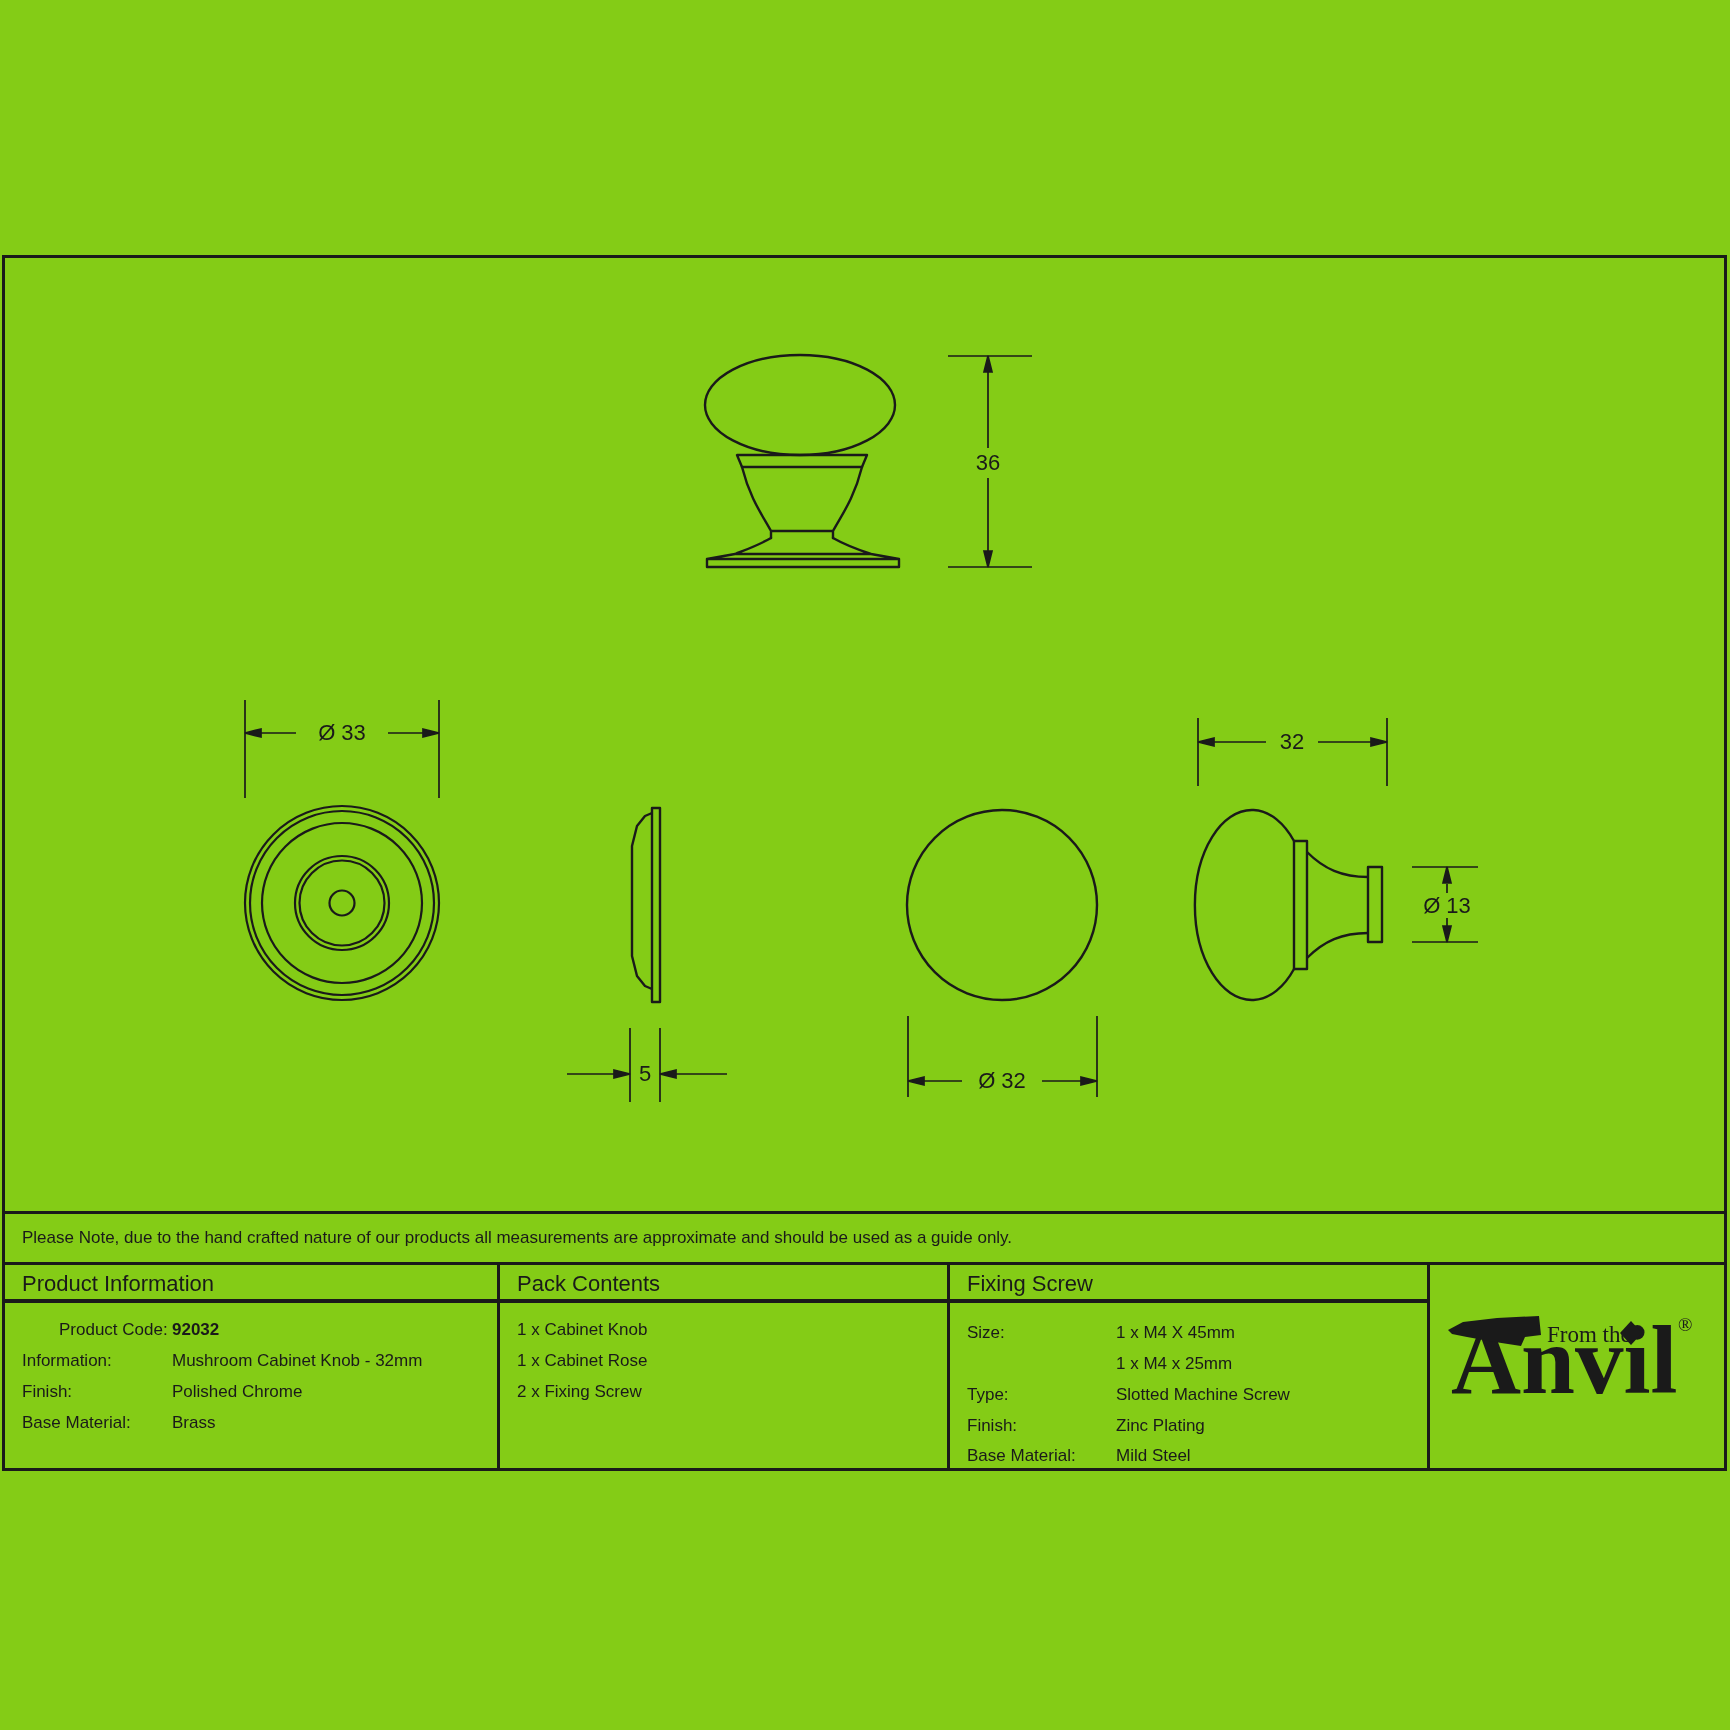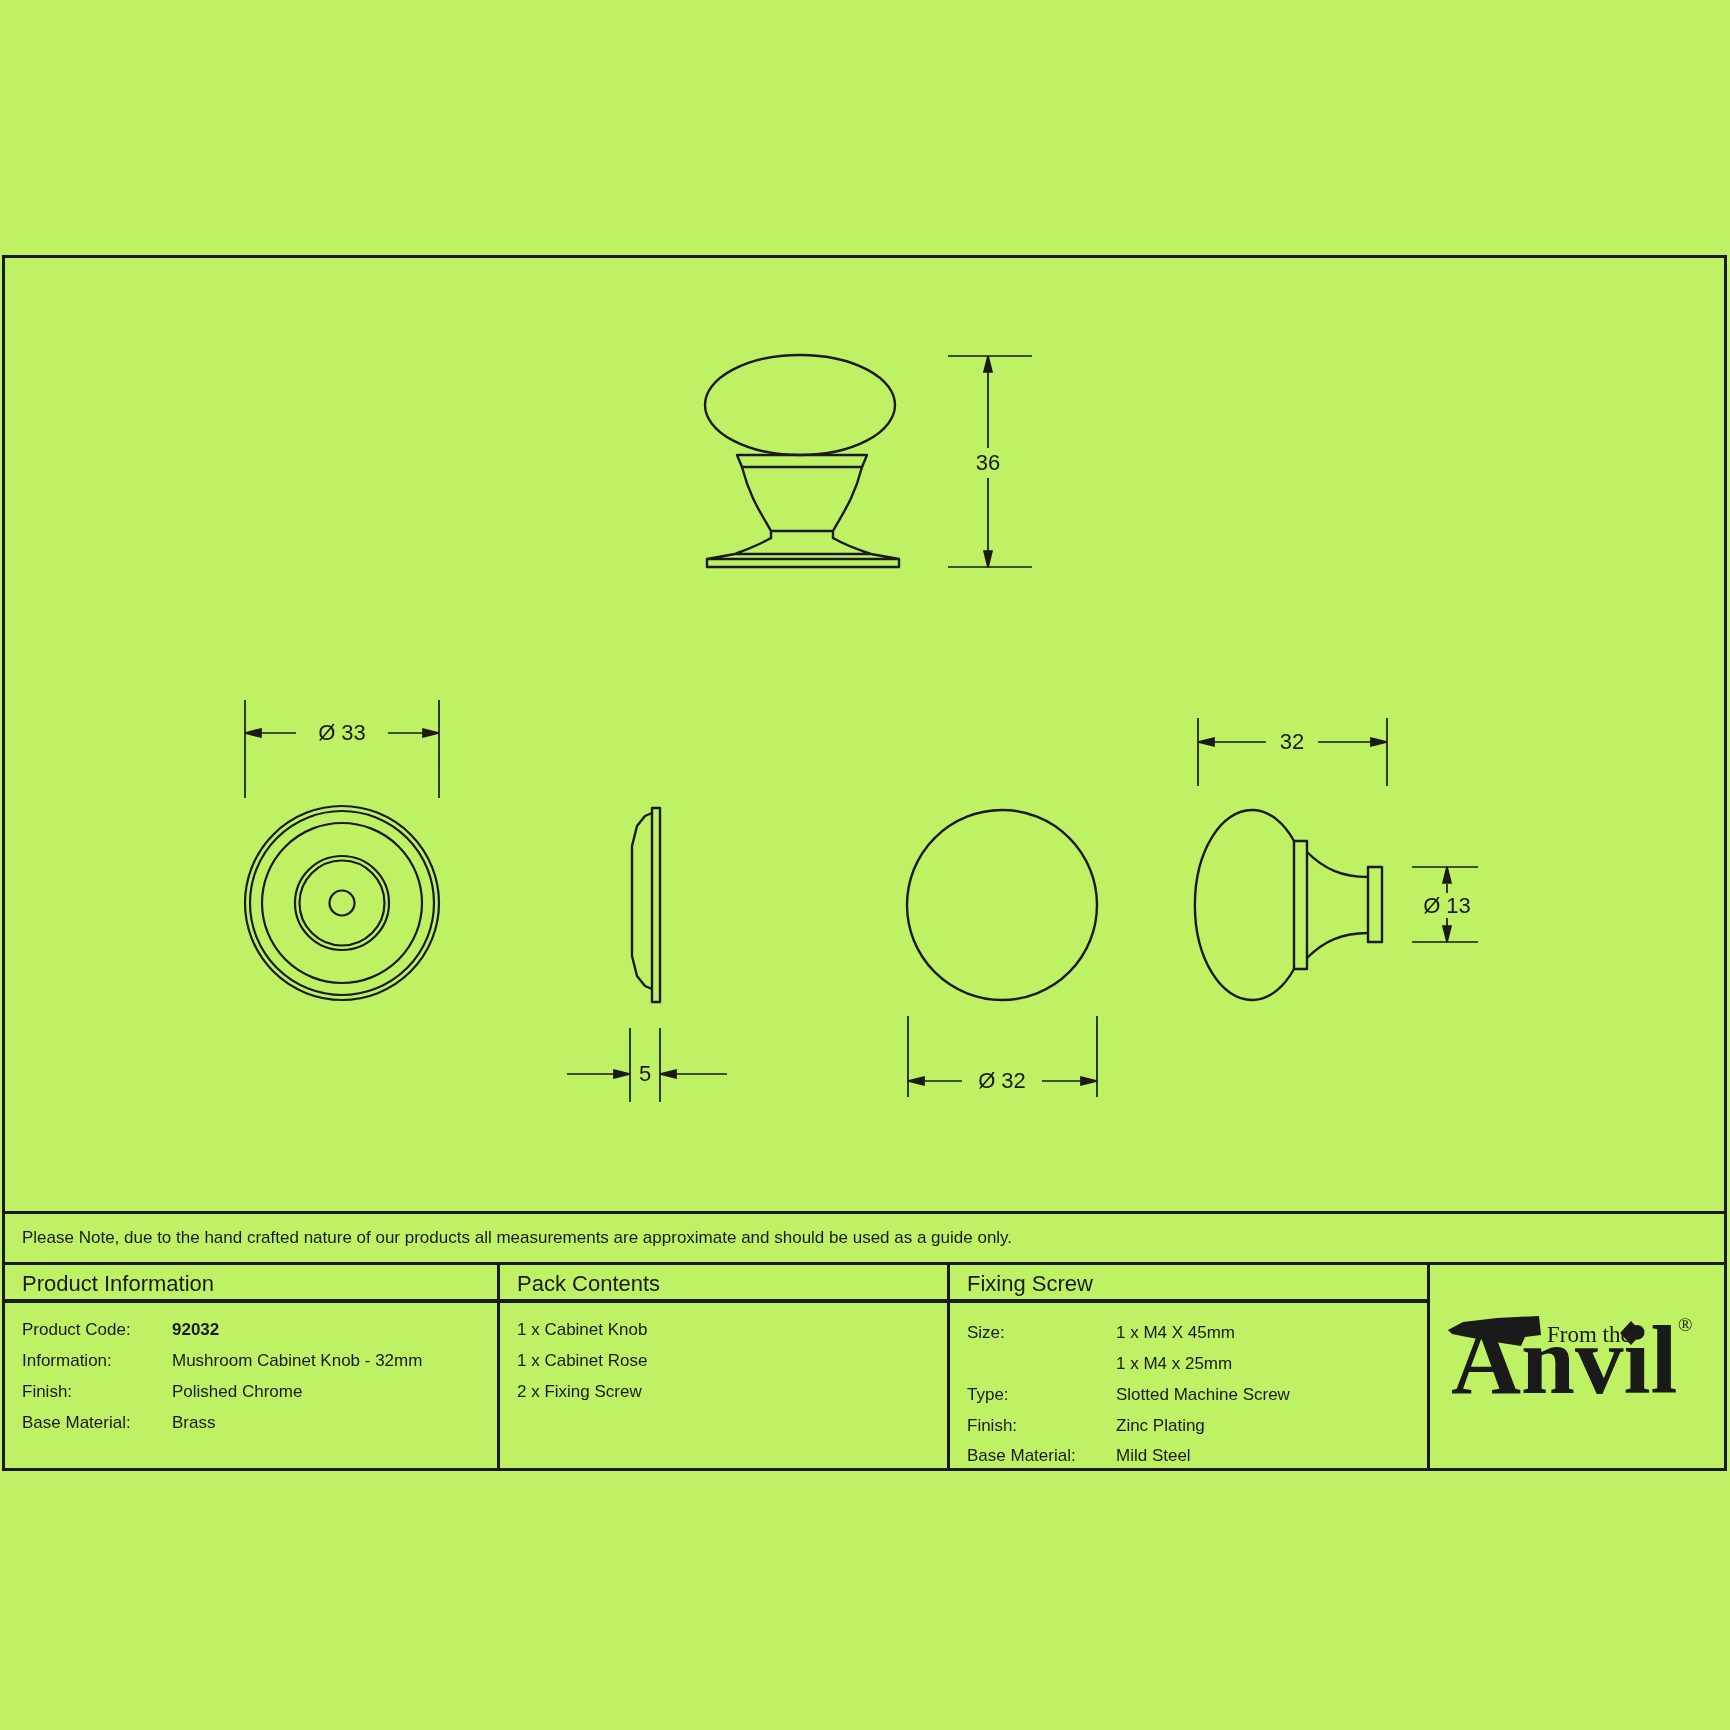--- a/index.html
+++ b/index.html
@@ -1,18 +1,18 @@
 <!DOCTYPE html>
 <html><head>
 <meta charset="utf-8">
 <style>
   * { margin:0; padding:0; box-sizing:border-box; }
   html,body { width:1730px; height:1730px; background:#ffffff;
     font-family:"Liberation Sans", sans-serif; color:#1a1a1a; }
-  .sheet { position:absolute; left:0; top:0; width:1730px; height:1730px; background:#bef264; overflow:hidden; }
+  .sheet { position:absolute; left:0; top:0; width:1730px; height:1730px; background:#84cc16; overflow:hidden; }
   .frame { position:absolute; left:2px; top:255px; width:1725px; height:1216px; border:3px solid #1a1a1a; }
   .hline,.vline { position:absolute; background:#1a1a1a; }
   svg.drawings { position:absolute; left:0; top:0; }
   svg text { font-family:"Liberation Sans", sans-serif; fill:#1a1a1a; }
   .txt { position:absolute; font-size:17px; line-height:23px; white-space:nowrap; }
   .hdr { font-size:22px; }
   .lbl1 { left:22px; }  .val1 { left:172px; }
   .itm2 { left:517px; }
   .lbl3 { left:967px; } .val3 { left:1116px; }
   .logo-svg { position:absolute; left:1435px; top:1303px; }
@@ -108,21 +108,21 @@
 
   <div class="hline" style="left:2px; top:1299px; width:1425px; height:4px;"></div>
   <div class="vline" style="left:497px; top:1262px; width:3px; height:209px;"></div>
   <div class="vline" style="left:947px; top:1262px; width:3px; height:209px;"></div>
   <div class="vline" style="left:1427px; top:1262px; width:3px; height:209px;"></div>
 
   <div class="txt hdr" style="left:22px; top:1272px;">Product Information</div>
   <div class="txt hdr" style="left:517px; top:1272px;">Pack Contents</div>
   <div class="txt hdr" style="left:967px; top:1272px;">Fixing Screw</div>
 
-  <div class="txt lbl1" style="top:1318px;">Product Code:</div>
+  <div class="txt lbl1" style="top:1318px;margin-left:37px;">Product Code:</div>
   <div class="txt val1" style="top:1318px;font-weight:bold;">92032</div>
   <div class="txt lbl1" style="top:1349px;">Information:</div>
   <div class="txt val1" style="top:1349px;">Mushroom Cabinet Knob - 32mm</div>
   <div class="txt lbl1" style="top:1380px;">Finish:</div>
   <div class="txt val1" style="top:1380px;">Polished Chrome</div>
   <div class="txt lbl1" style="top:1411px;">Base Material:</div>
   <div class="txt val1" style="top:1411px;">Brass</div>
 
   <div class="txt itm2" style="top:1318px;">1 x Cabinet Knob</div>
   <div class="txt itm2" style="top:1349px;">1 x Cabinet Rose</div>

